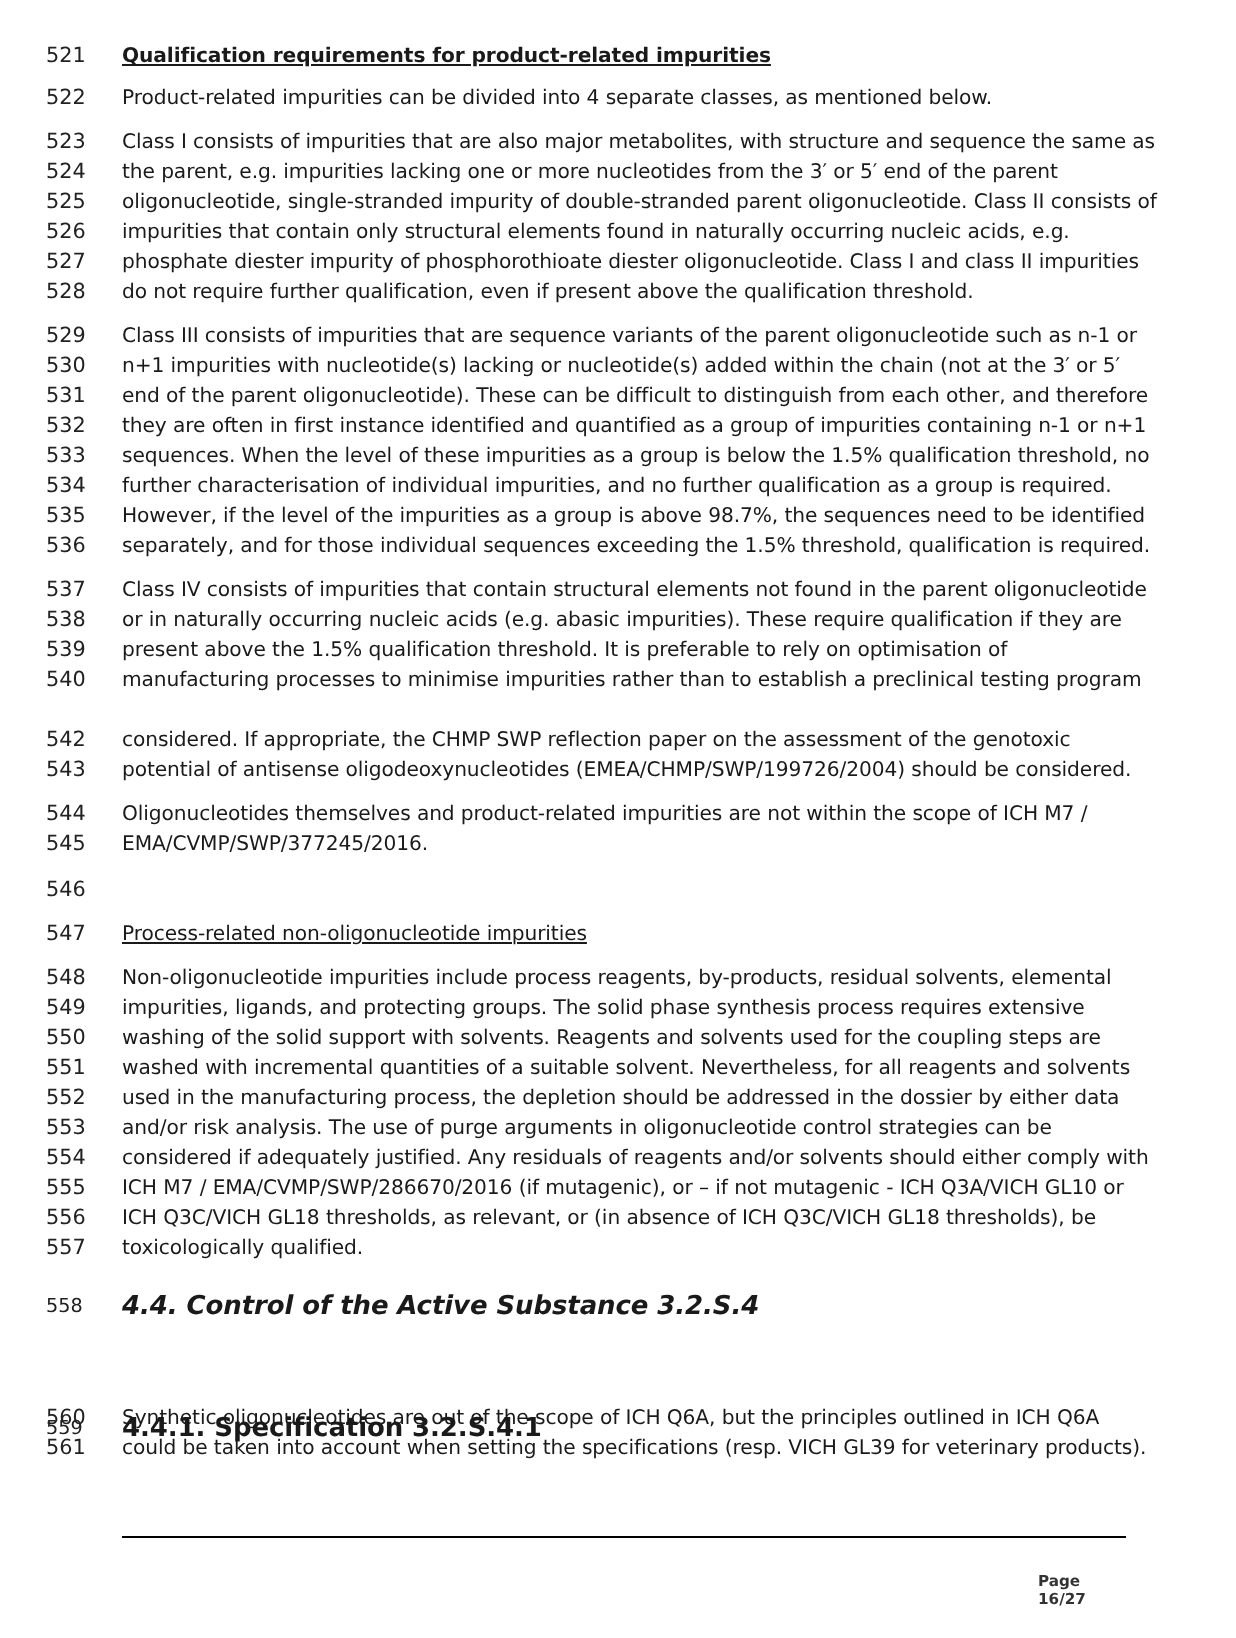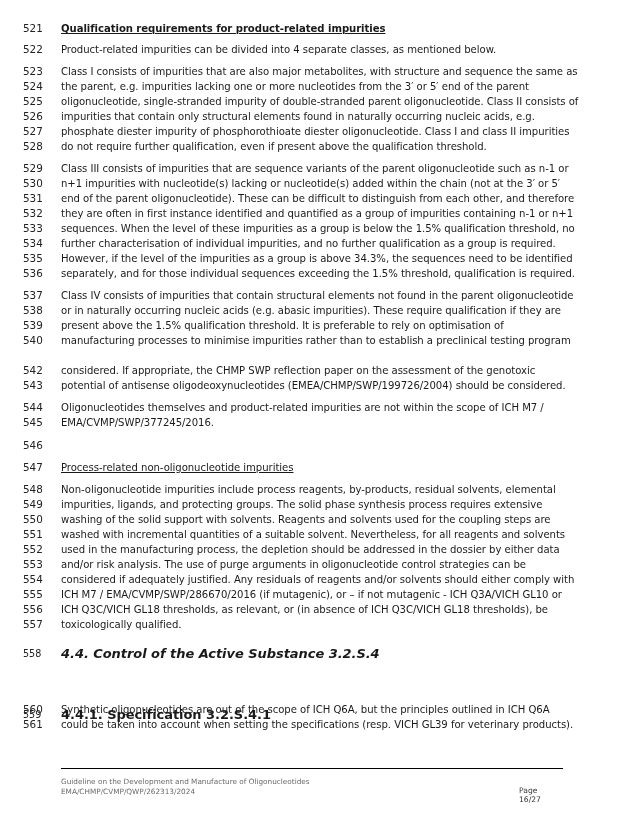--- a/index.html
+++ b/index.html
@@ -9,21 +9,21 @@
   .row { position: absolute; left: 0; width: 618px; height: 15px; }
   .ln { position: absolute; left: 23px; font-size: 10.4px; line-height: 15px; color: #222; }
   .tx { position: absolute; left: 61px; font-size: 10.1px; line-height: 15px; white-space: nowrap; letter-spacing: -0.05px; }
   .h-under-bold { font-weight: bold; text-decoration: underline; font-size: 10.1px; }
   .h-under { text-decoration: underline; text-align: center; }
   .h1 { font-weight: bold; font-style: italic; font-size: 13px; }
   .h2 { font-weight: bold; font-size: 13px; }
   .ln-small { font-size: 9.6px; }
   .footer-rule { position: absolute; left: 61px; top: 768px; width: 502px; height: 1px; background: #000; }
   .footer-left { position: absolute; left: 61px; top: 777px; font-size: 7.3px; line-height: 10px; color: #6a6a6a; }
-  .footer-right { position: absolute; left: 519px; top: 786px; font-size: 7.6px; font-weight: normal; color: #333; }
+  .footer-right { position: absolute; left: 519px; top: 786px; font-size: 7.6px; font-weight: bold; color: #333; }
 </style>
 </head>
 <body>
 
 <div class="page">
 
   <div class="row" style="top:21px">
     <span class="ln">521</span>
     <span class="tx h-under-bold">Qualification requirements for product-related impurities</span>
   </div>
@@ -77,21 +77,21 @@
   <div class="row" style="top:221px">
     <span class="ln">533</span>
     <span class="tx">sequences. When the level of these impurities as a group is below the 1.5% qualification threshold, no</span>
   </div>
   <div class="row" style="top:236px">
     <span class="ln">534</span>
     <span class="tx">further characterisation of individual impurities, and no further qualification as a group is required.</span>
   </div>
   <div class="row" style="top:251px">
     <span class="ln">535</span>
-    <span class="tx">However, if the level of the impurities as a group is above 34.3%, the sequences need to be identified</span>
+    <span class="tx">However, if the level of the impurities as a group is above 98.7%, the sequences need to be identified</span>
   </div>
   <div class="row" style="top:266px">
     <span class="ln">536</span>
     <span class="tx">separately, and for those individual sequences exceeding the 1.5% threshold, qualification is required.</span>
   </div>
 
   <div class="row" style="top:288px">
     <span class="ln">537</span>
     <span class="tx">Class IV consists of impurities that contain structural elements not found in the parent oligonucleotide</span>
   </div>
@@ -189,19 +189,15 @@
   <div class="row" style="top:702px">
     <span class="ln">560</span>
     <span class="tx">Synthetic oligonucleotides are out of the scope of ICH Q6A, but the principles outlined in ICH Q6A</span>
   </div>
   <div class="row" style="top:717px">
     <span class="ln">561</span>
     <span class="tx">could be taken into account when setting the specifications (resp. VICH GL39 for veterinary products).</span>
   </div>
 
   <div class="footer-rule"></div>
-  <div class="footer-left">
-    <div>Guideline on the Development and Manufacture of Oligonucleotides</div>
-    <div>EMA/CHMP/CVMP/QWP/262313/2024</div>
-  </div>
   <div class="footer-right">Page 16/27</div>
 
 </div>
 
 </body></html>

